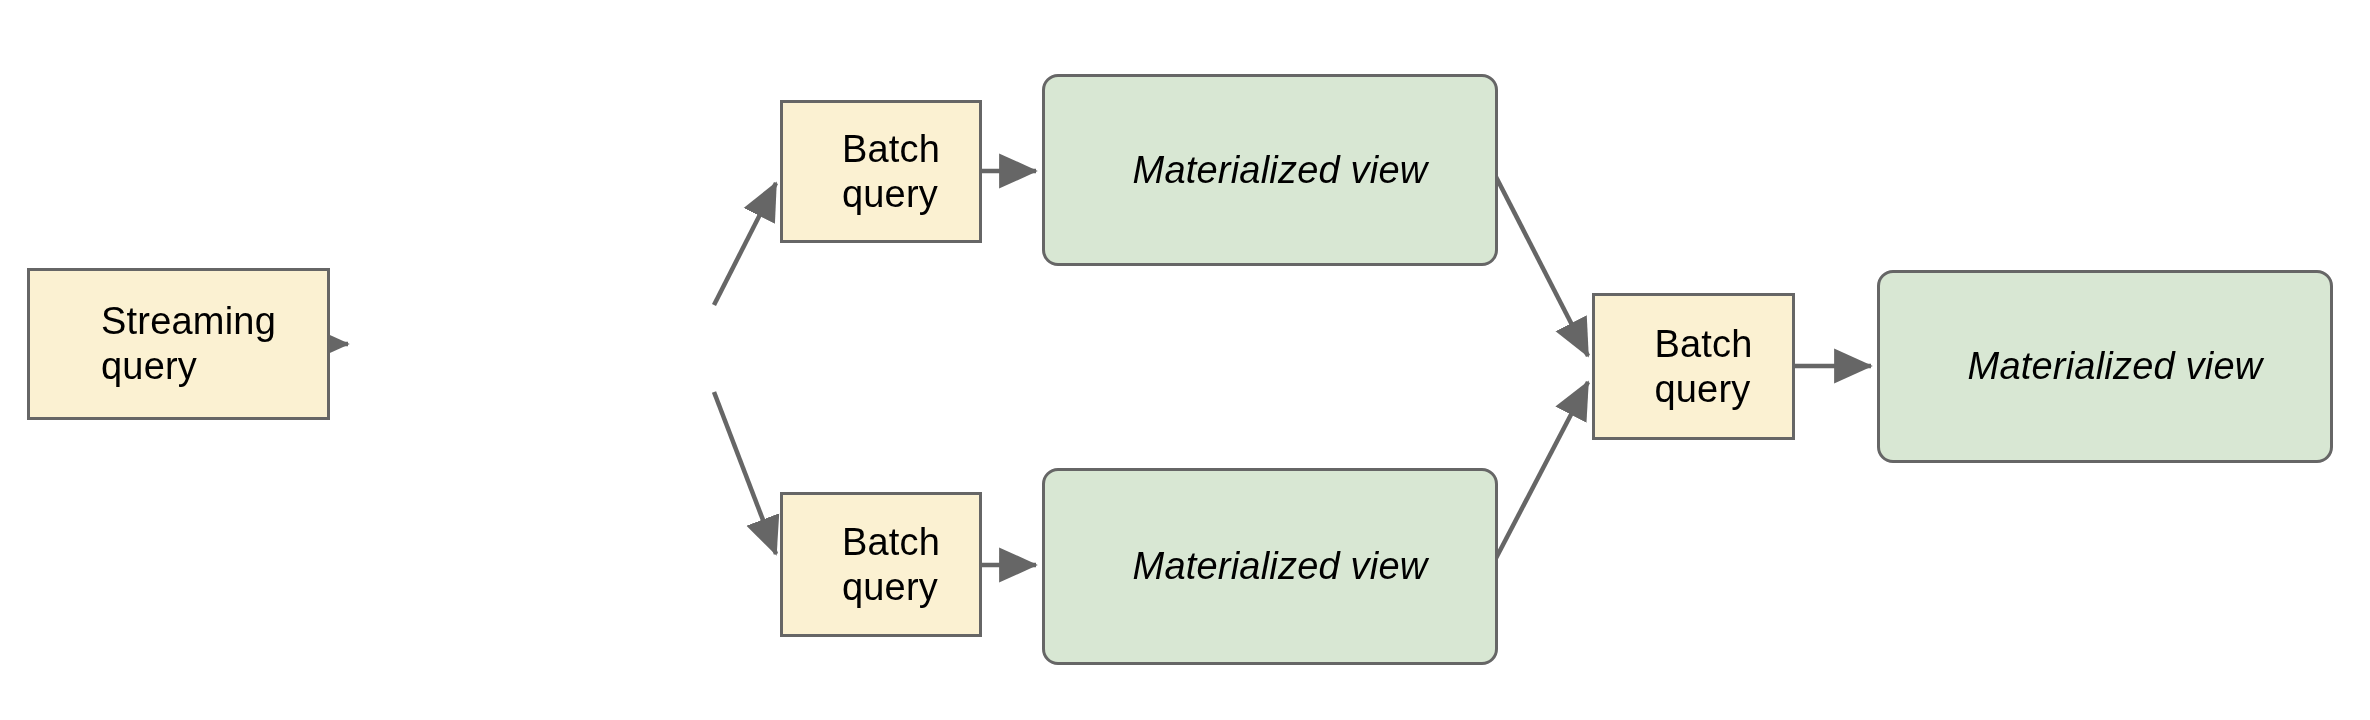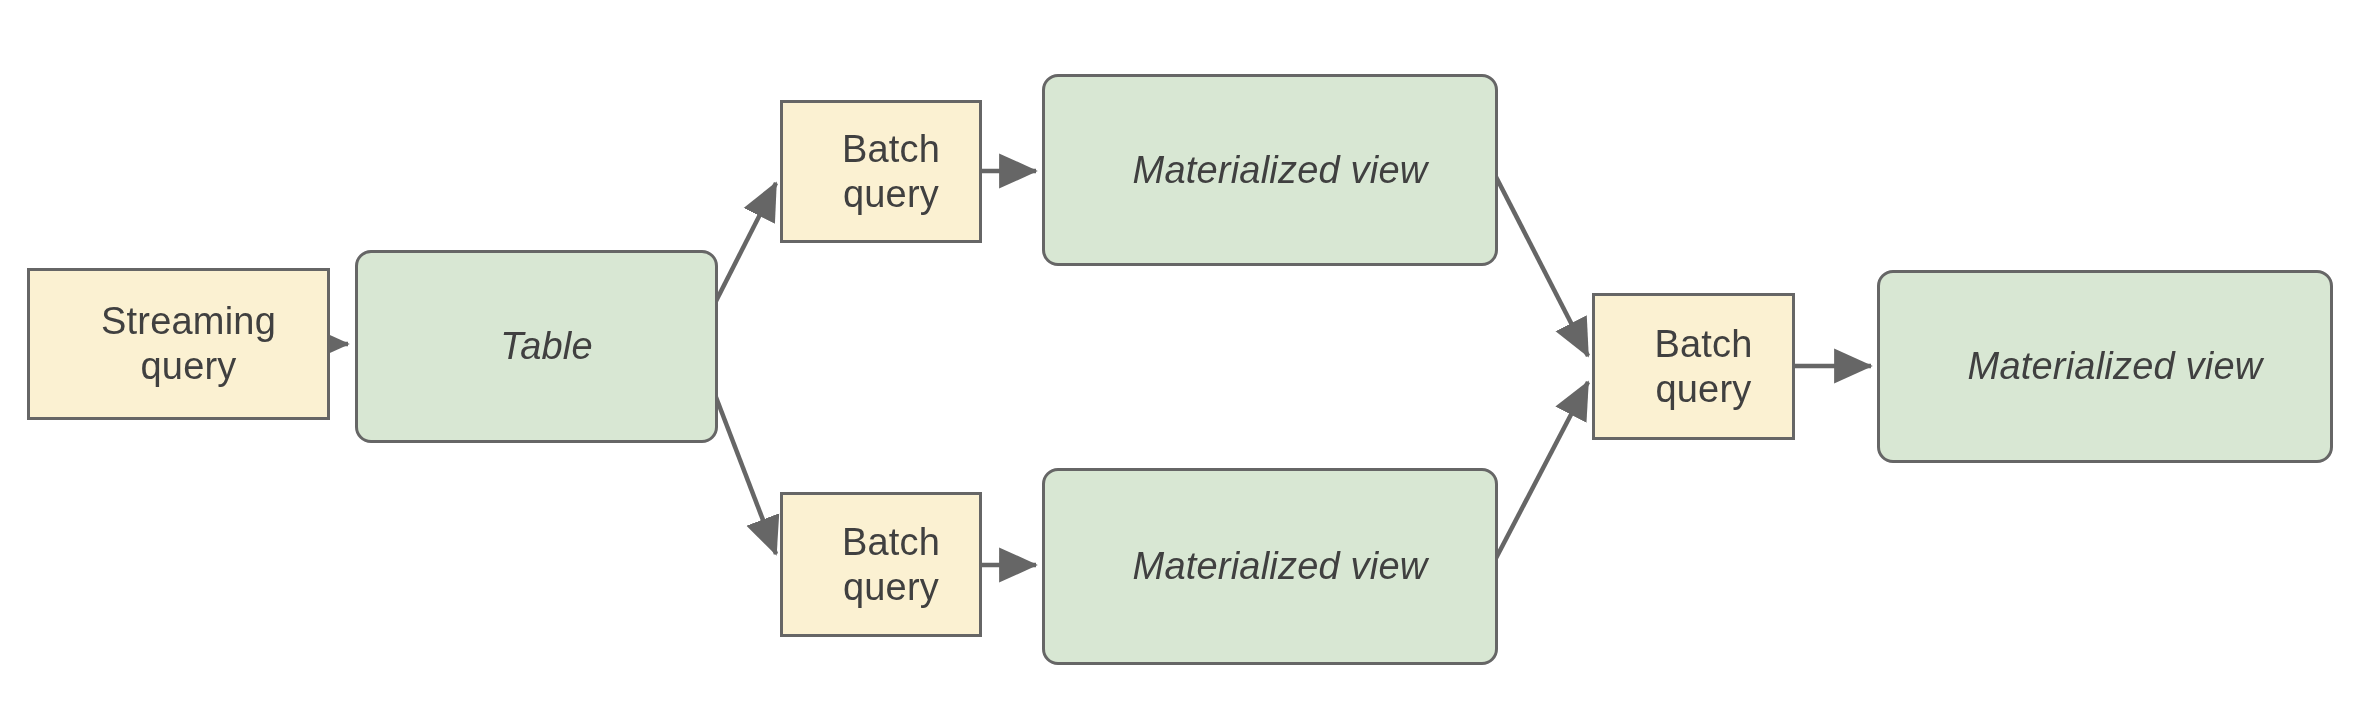--- a/index.html
+++ b/index.html
@@ -25,23 +25,23 @@
     width: 2370px;
     height: 720px;
     pointer-events: none;
   }
   .node {
     position: absolute;
     box-sizing: border-box;
     display: flex;
     align-items: center;
     justify-content: center;
-    text-align: center;
+    text-align: left;
     border: 3px solid #666666;
-    color: #404040;
+    color: #000000;
     font-size: 38px;
     line-height: 1.18;
     letter-spacing: 0.2px;
     white-space: pre-line;
     padding-left: 20px;
   }
   .node.process {
     background: #fbf1d2;
     border-radius: 0;
   }
@@ -98,23 +98,20 @@
     <g>
       <line x1="1795" y1="366" x2="1871" y2="366" stroke="#666666" stroke-width="4.5" marker-end="url(#arrowhead)"></line>
     </g>
   </svg>
 
   <div class="node process" style="left:27px; top:268px; width:303px; height:152px;">
     <span class="node-label">Streaming
 query</span>
   </div>
 
-  <div class="node store" style="left:355px; top:250px; width:363px; height:193px;">
-    <span class="node-label">Table</span>
-  </div>
 
   <div class="node process" style="left:780px; top:100px; width:202px; height:143px;">
     <span class="node-label">Batch
 query</span>
   </div>
 
   <div class="node store" style="left:1042px; top:74px; width:456px; height:192px;">
     <span class="node-label">Materialized view</span>
   </div>
 

